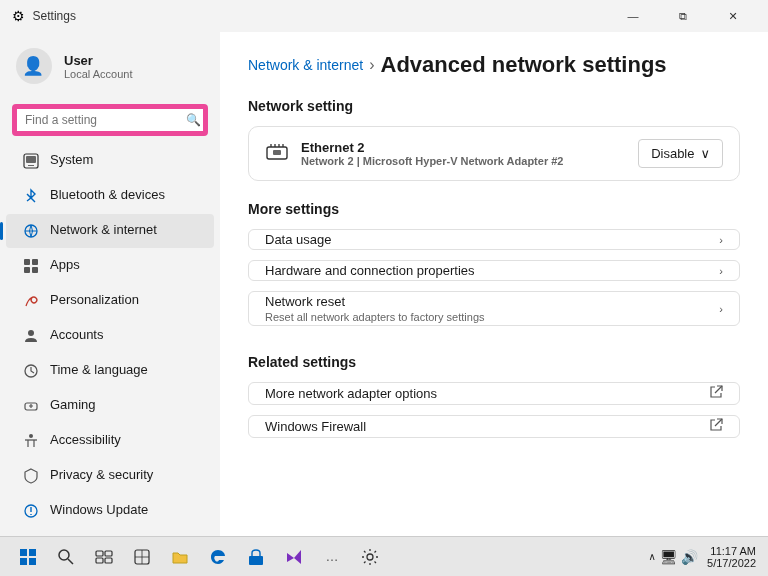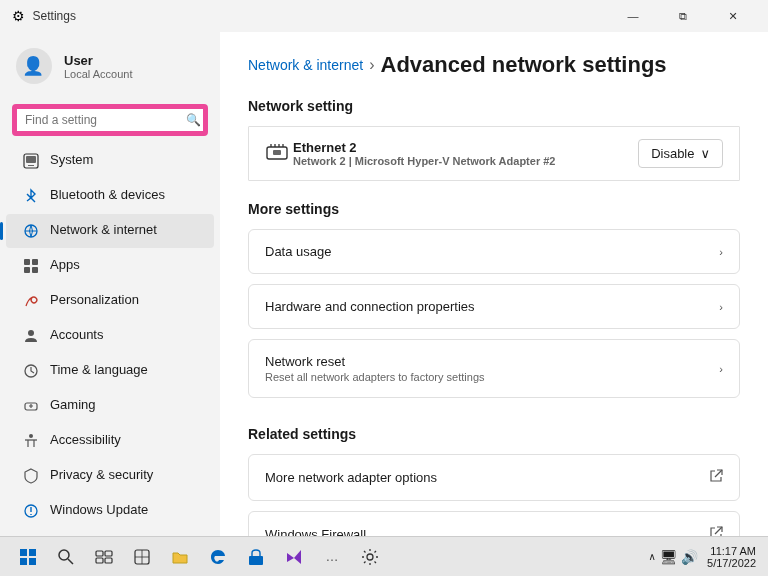--- a/index.html
+++ b/index.html
@@ -179,24 +179,24 @@
       font-weight: 600;
       color: #1a1a1a;
       margin-bottom: 12px;
     }
 
     
     .adapter-card {
       display: flex;
       align-items: center;
       border: 1px solid #e0e0e0;
-      border-radius: 1px;
+      border-radius: 10px;
       padding: 12px 16px;
       margin-bottom: 20px;
-      gap: 4px;
+      gap: 12px;
     }
     .adapter-icon {
       font-size: 20px;
       color: #333;
     }
     .adapter-info {
       flex: 1;
     }
     .adapter-name {
       font-size: 13px;
@@ -221,21 +221,21 @@
       color: #1a1a1a;
     }
 
     
     .settings-row {
       display: flex;
       align-items: center;
       justify-content: space-between;
       border: 1px solid #e0e0e0;
       border-radius: 6px;
-      padding: 14px 16px;
+      padding: 2px 16px;
       margin-bottom: 10px;
       cursor: pointer;
       background: white;
     }
     .settings-row-left {
       display: flex;
       flex-direction: column;
     }
     .settings-row-title {
       font-size: 13px;

